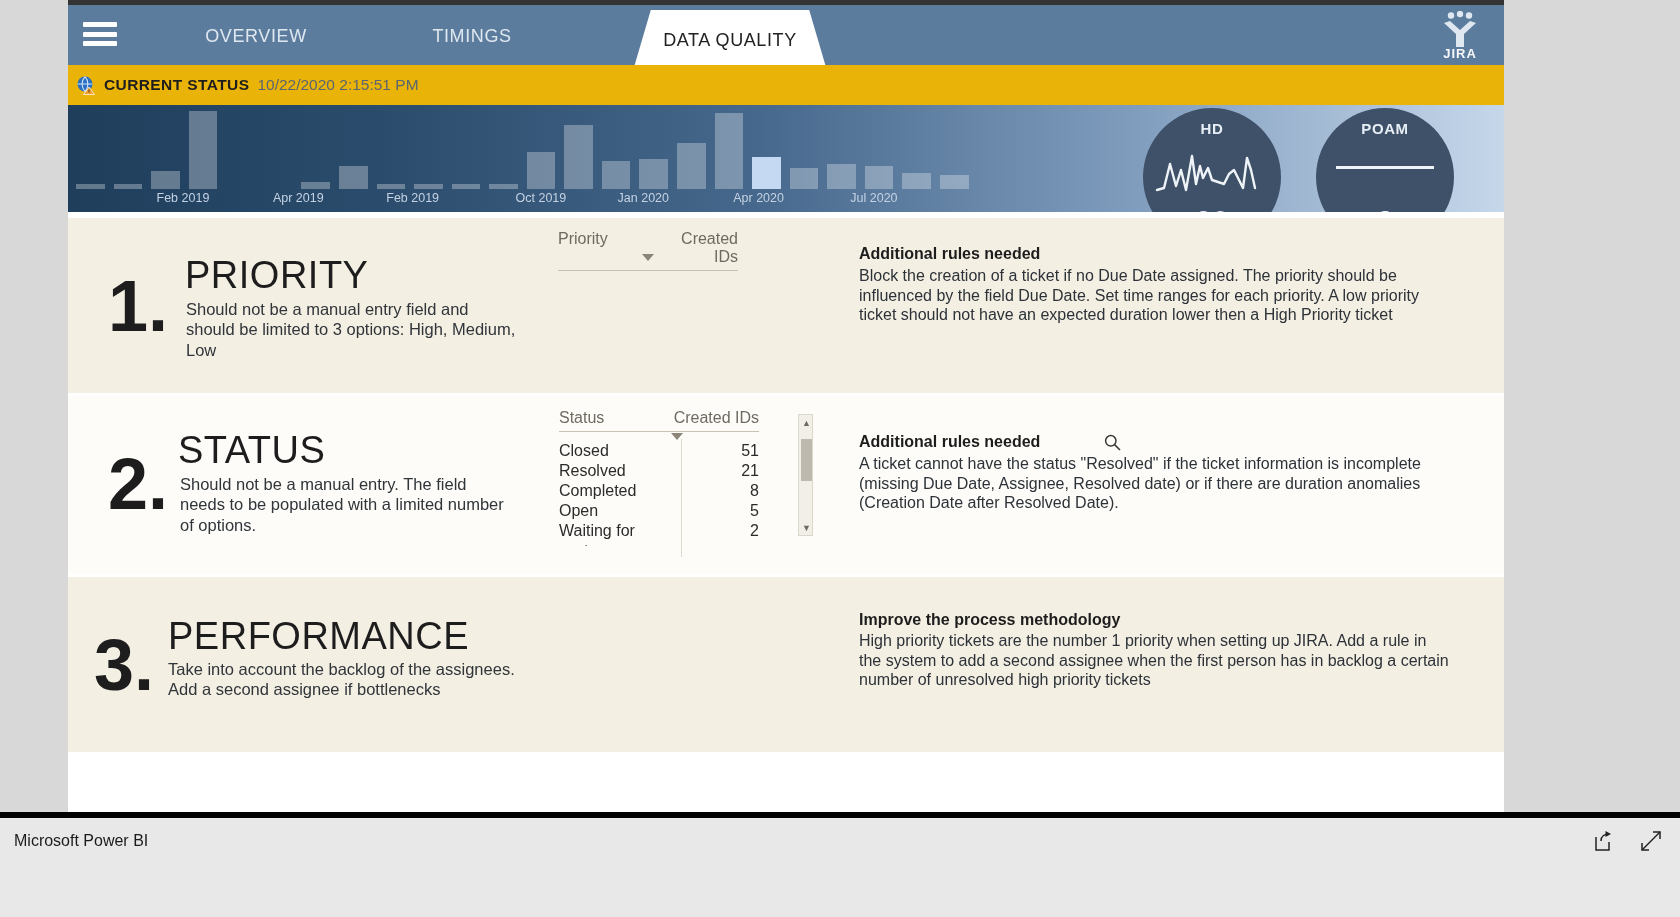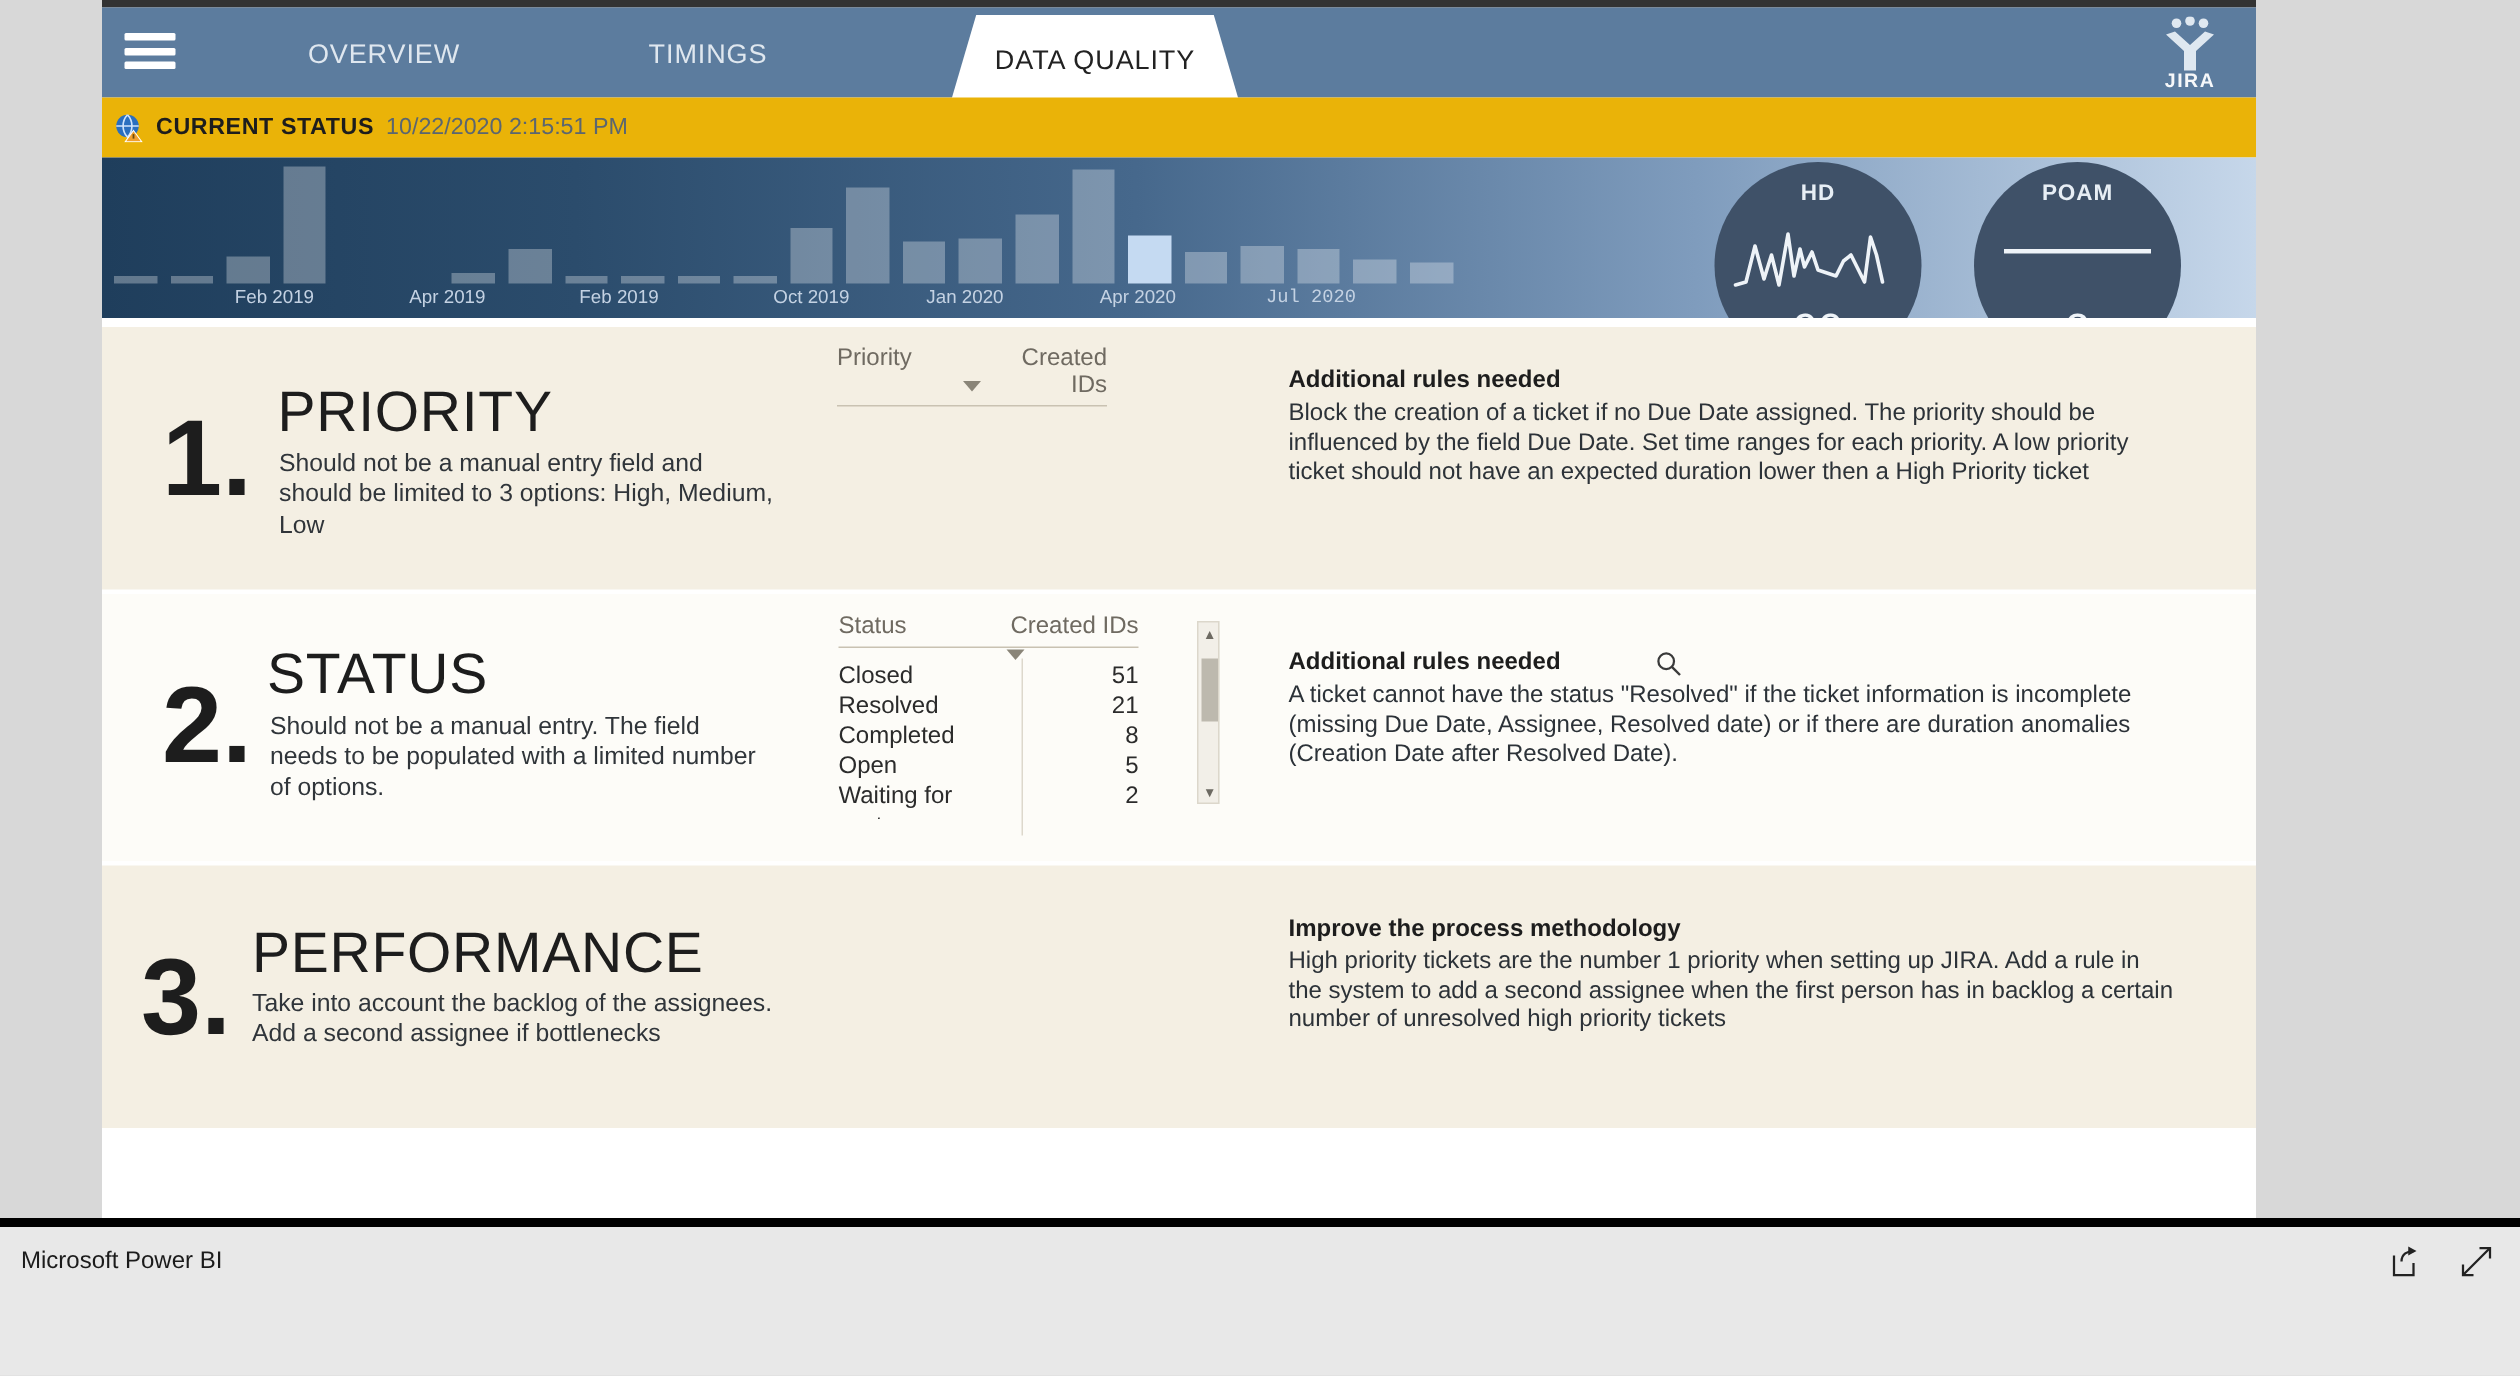--- a/index.html
+++ b/index.html
@@ -324,21 +324,21 @@
         <div class="bar" title="Sep 2020: 6" style="height: 14px;"></div>
         <div class="bar" title="Oct 2020: 0" style="height: 0px;"></div>
       </div>
     <div class="axis-labels" id="axis-labels">
         <div class="axis-label" style="left: 11.5%;">Feb 2019</div>
         <div class="axis-label" style="left: 23.9%;">Apr 2019</div>
         <div class="axis-label" style="left: 36.2%;">Feb 2019</div>
         <div class="axis-label" style="left: 48.7%; margin-left: 12px;">Oct 2019</div>
         <div class="axis-label" style="left: 61%;">Jan 2020</div>
         <div class="axis-label" style="left: 73.4%;">Apr 2020</div>
-        <div class="axis-label" style="left: 85.8%; font-family: Liberation Mono, monospace;">Jul 2020</div>
+        <div class="axis-label" style="left: 85.8%;">Jul 2020</div>
       </div>
 
     <div class="kpi" id="kpi-hd">
       <div class="kpi-label">HD</div>
       <svg class="kpi-spark" viewBox="0 0 114 52">
         <polyline points="2,46 9,44 15,20 21,42 26,26 31,46 37,12 41,40 45,22 48,34 53,24 57,36 63,38 69,40 74,30 79,26 84,36 88,44 92,14 96,26 100,44" fill="none" stroke="#eef3f8" stroke-width="2.4" stroke-linejoin="round" stroke-linecap="round"></polyline>
       </svg>
       <div class="kpi-value">90</div>
     </div>
 

